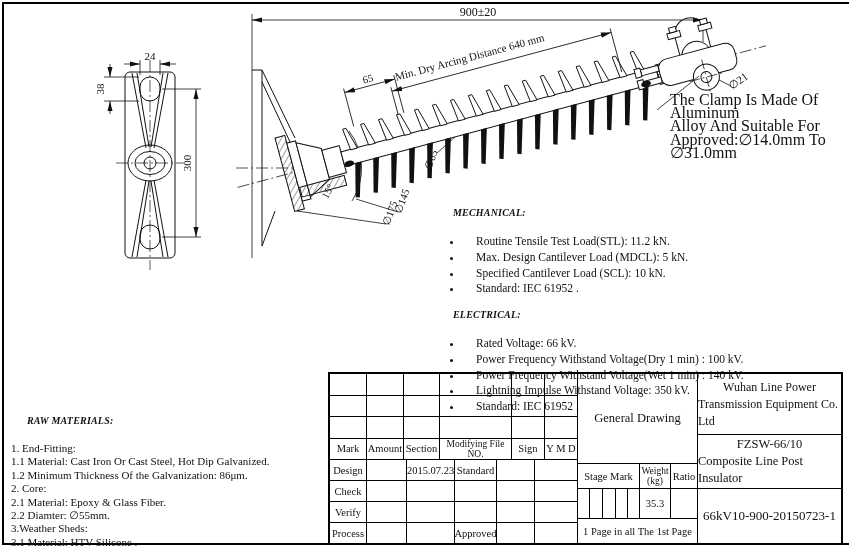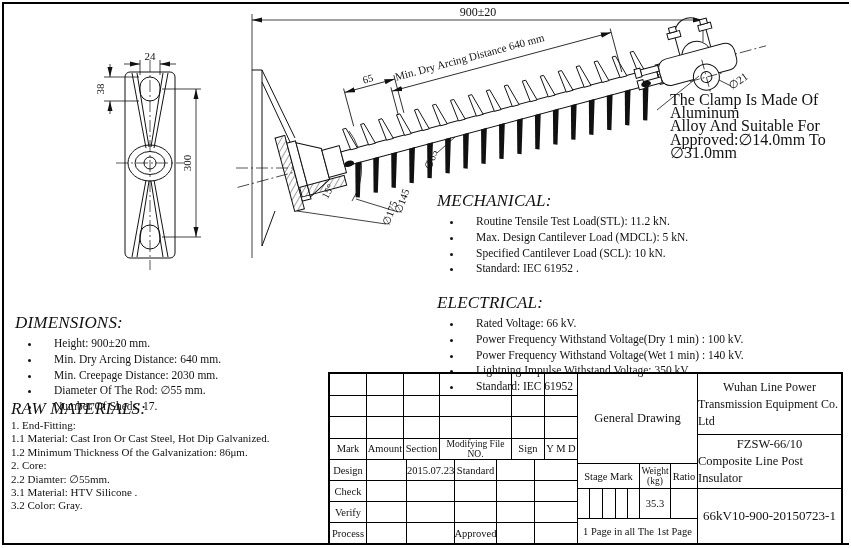--- a/index.html
+++ b/index.html
@@ -5,21 +5,21 @@
   html,body{margin:0;padding:0;background:#e8e8e8;}
   *{box-sizing:border-box;}
   #sheet{position:relative;width:851px;height:548px;background:#ffffff;overflow:hidden;
          font-family:"Liberation Serif","DejaVu Serif",serif;color:#111;}
   #frame{position:absolute;left:2px;top:2px;width:847px;height:543px;
          border:2px solid #000;border-right:none;}
   #linework{position:absolute;left:0;top:0;width:851px;height:548px;}
 
   
   .spec{position:absolute;}
-  .spec h3{margin:0;font-size:17px;font-weight:normal;font-style:italic;letter-spacing:.2px;}
+  .spec h3{margin:16px;font-size:10px;font-weight:bold;font-style:italic;letter-spacing:.2px;}
   .spec ul{margin:3px 0 0 0;padding-left:26px;}
   .spec li{font-size:11.5px;line-height:15.8px;padding-left:13px;}
   #dimensions-block{left:15px;top:313px;width:310px;}
   #rawmat-block{left:11px;top:399px;width:330px;}
   #rawmat-block .line{font-size:11px;line-height:13.4px;}
   #mechanical-block{left:437px;top:191px;width:330px;}
   #electrical-block{left:437px;top:293px;width:400px;}
   #clamp-note{position:absolute;left:637px;top:93px;width:210px;font-size:16px;line-height:13.2px;margin-left:33px;}
 
   
@@ -262,38 +262,30 @@
     <h3>ELECTRICAL:</h3>
     <ul>
       <li>Rated Voltage:  66 kV.</li>
       <li>Power Frequency Withstand Voltage(Dry 1 min) :  100 kV.</li>
       <li>Power Frequency Withstand Voltage(Wet 1 min) :  140 kV.</li>
       <li>Lightning Impulse Withstand Voltage:  350 kV.</li>
       <li>Standard:  IEC 61952 .</li>
     </ul>
   </div>
 
-  <div class="spec" id="dimensions-block">
-    <h3>DIMENSIONS:</h3>
-    <ul>
-      <li>Height:  900±20 mm.</li>
-      <li>Min. Dry Arcing Distance:  640 mm.</li>
-      <li>Min. Creepage Distance:  2030 mm.</li>
-      <li>Diameter Of The Rod:  ∅55 mm.</li>
-      <li>Number Of Sheds:  17.</li>
-    </ul>
-  </div>
 
   <div class="spec" id="rawmat-block">
     <h3>RAW MATERIALS:</h3>
     <div class="line">1. End-Fitting:</div>
     <div class="line">1.1 Material:  Cast Iron Or Cast Steel,  Hot Dip Galvanized.</div>
     <div class="line">1.2 Minimum Thickness Of the Galvanization:  86μm.</div>
     <div class="line">2. Core:</div>
+    <div class="line">2.1 Material:  Epoxy &amp; Glass Fiber.</div>
     <div class="line">2.2 Diamter:  ∅55mm.</div>
+    <div class="line">3.Weather Sheds:</div>
     <div class="line">3.1 Material:  HTV Silicone .</div>
     <div class="line">3.2 Color:  Gray.</div>
   </div>
 
   <div id="titleblock">
 
     <div class="tb-col tb-left">
       <div class="grid revgrid">
         <div class="cell"></div>
         <div class="cell"></div>

